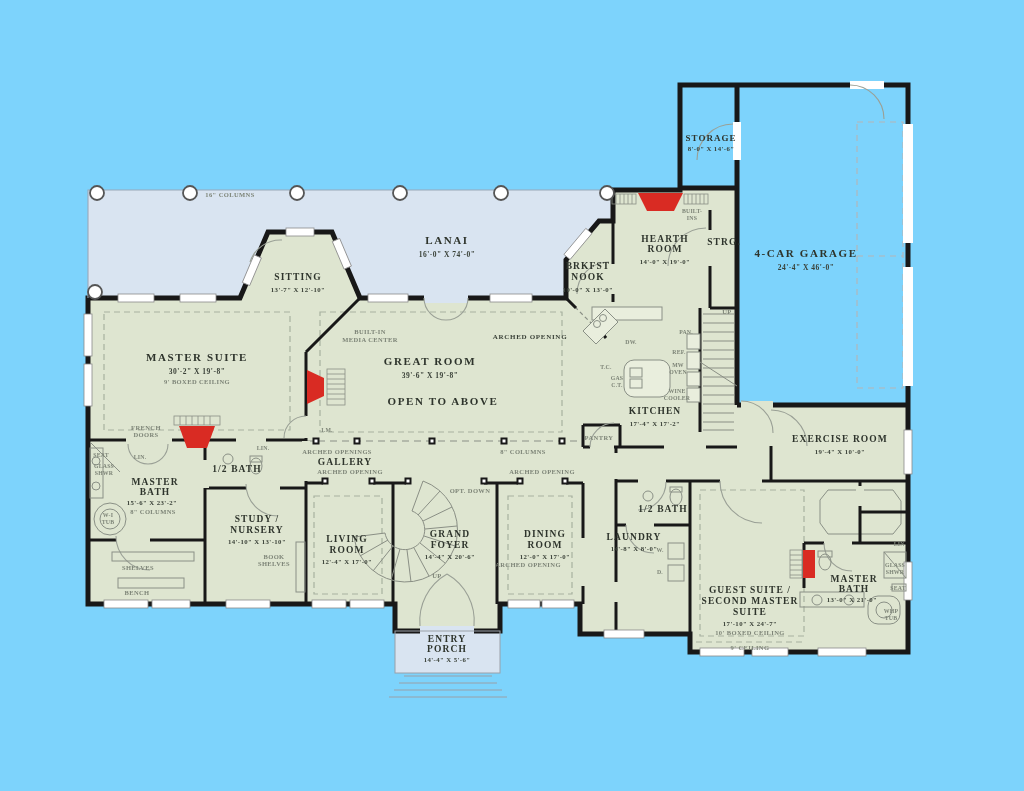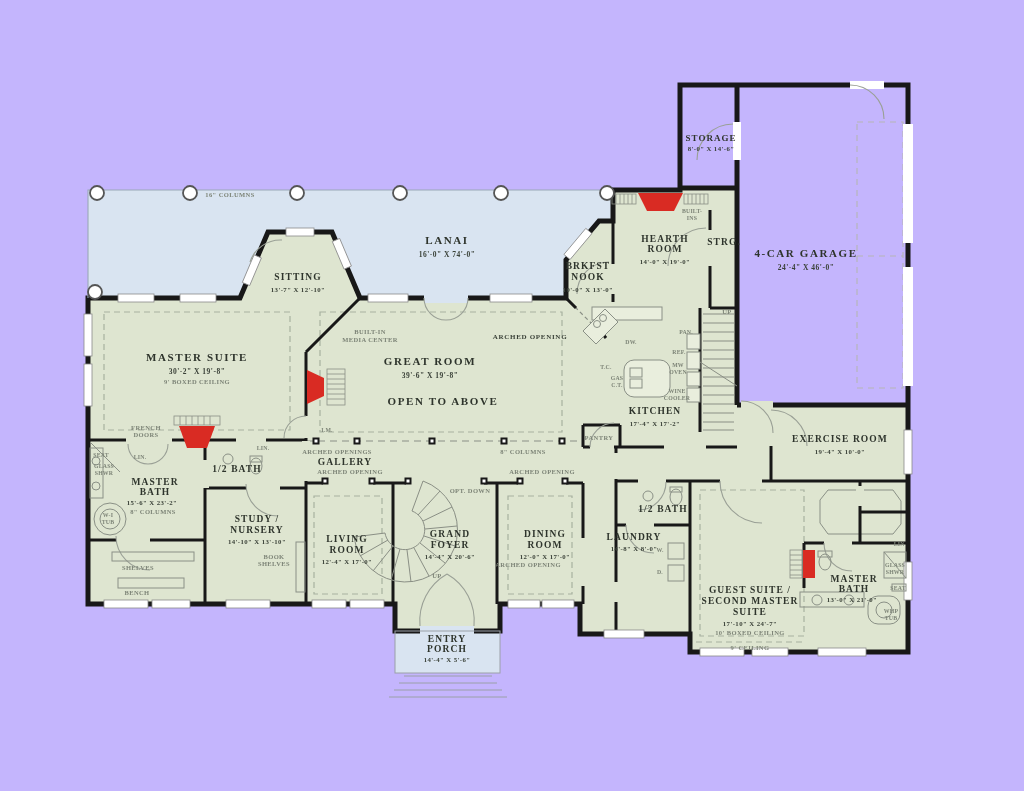--- a/index.html
+++ b/index.html
@@ -1,16 +1,16 @@
 <!DOCTYPE html>
 <html><head>
 <meta charset="utf-8">
 <style>
   html,body{margin:0;padding:0;background:#fff;}
-  .stage{position:relative;width:1024px;height:791px;background:#c4b5fd;overflow:hidden;text-align:center;}
+  .stage{position:relative;width:1024px;height:791px;background:#7dd3fc;overflow:hidden;text-align:center;}
   svg{position:absolute;left:0;top:0;}
   svg text{text-anchor:middle;font-family:"Liberation Serif",serif;font-weight:bold;}
   .rn  {font-size:11px;  letter-spacing:1.6px; fill:#2e342c;}
   .rn9 {font-size:9.5px; letter-spacing:1.1px; fill:#2e342c;}
   .rd  {font-size:7.5px; letter-spacing:.5px;  fill:#3a4138;}
   .rd6 {font-size:6.8px; letter-spacing:.4px;  fill:#3a4138;}
   .an  {font-size:6.5px; letter-spacing:.4px;  fill:#7d8477;}
   .anb {font-size:7px;   letter-spacing:.7px;  fill:#3a4138;}
   .tiny{font-size:5.8px; letter-spacing:.2px;  fill:#7d8477;}
   .wallx{stroke:#181818;stroke-width:5;fill:none;}

